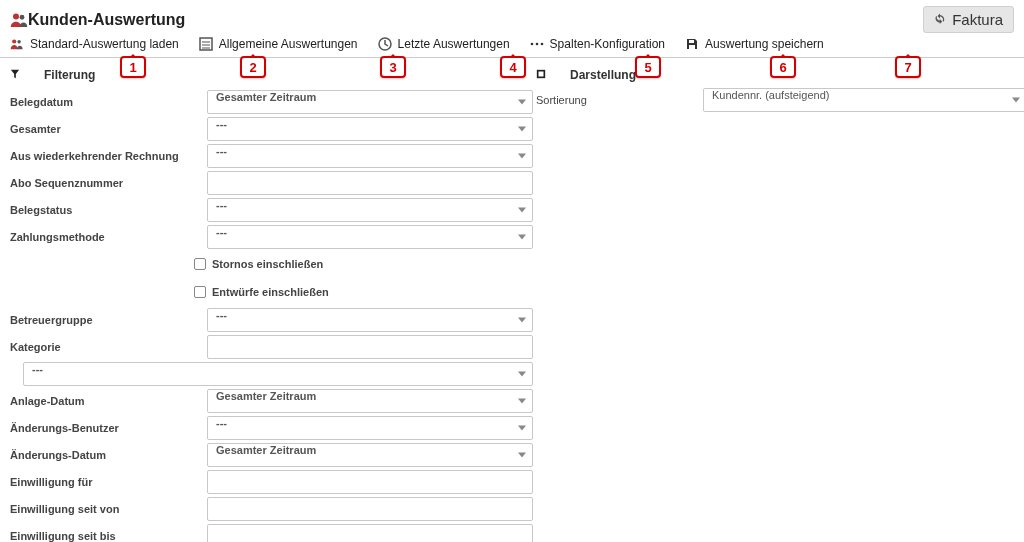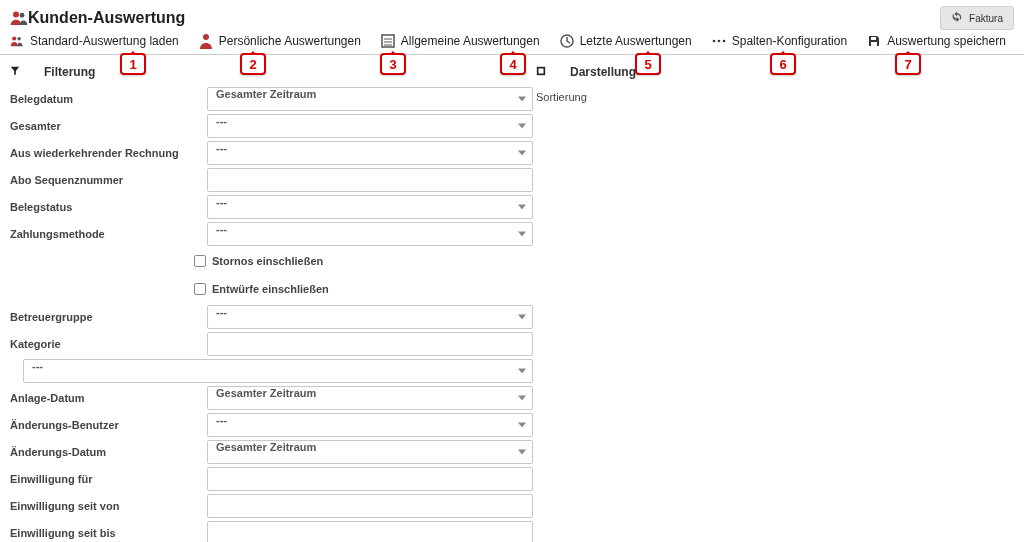--- a/index.html
+++ b/index.html
@@ -18,21 +18,21 @@
   }
   .header-left { display: flex; align-items: center; }
   .header-icon { width: 18px; height: 16px; }
   .header-title { font-size: 16px; font-weight: bold; color: #222; }
   .faktura-btn {
     display: flex; align-items: center; gap: 6px;
     background: #e6e6e6;
     border: 1px solid #d0d0d0;
     border-radius: 3px;
     padding: 4px 10px;
-    font-size: 10px; color: #333;
+    font-size: 15px; color: #333;
     cursor: pointer;
   }
   .toolbar {
     display: flex;
     align-items: center;
     gap: 20px;
     padding: 0 10px 6px 10px;
     border-bottom: 1px solid #ccc;
     flex-wrap: nowrap;
   }
@@ -164,29 +164,20 @@
           <circle cx="6" cy="5" r="3" fill="#b33"></circle>
           <circle cx="13" cy="5.5" r="2.5" fill="#555"></circle>
           <path d="M1 16c0-4 2.5-6 5-6s5 2 5 6" fill="#b33"></path>
           <path d="M10 16c0-3 1.5-5 4-5s4 2 4 5" fill="#555"></path>
         </svg>
       </span>
     <span>Standard-Auswertung laden</span>
   </div>
   <div class="tb-item">
     <span class="tb-icon">
-        <svg viewBox="0 0 14 16">
-          <circle cx="7" cy="4" r="3" fill="#b33"></circle>
-          <path d="M1 16c0-4 3-6 6-6s6 2 6 6" fill="#b33"></path>
-        </svg>
-      </span>
-    <span>Persönliche Auswertungen</span>
-  </div>
-  <div class="tb-item">
-    <span class="tb-icon">
         <svg viewBox="0 0 14 14">
           <rect x="1" y="1" width="12" height="12" fill="none" stroke="#555" stroke-width="1.5"></rect>
           <line x1="3" y1="5" x2="11" y2="5" stroke="#555"></line>
           <line x1="3" y1="8" x2="11" y2="8" stroke="#555"></line>
           <line x1="3" y1="11" x2="11" y2="11" stroke="#555"></line>
         </svg>
       </span>
     <span>Allgemeine Auswertungen</span>
   </div>
   <div class="tb-item">
@@ -397,16 +388,22 @@
   <div class="col-right">
     <div class="section-head">
       <span><svg width="10" height="10" viewBox="0 0 12 12">
             <rect x="1" y="1" width="10" height="10" fill="#222"></rect>
             <rect x="3" y="3" width="6" height="6" fill="#fff"></rect>
           </svg></span>
       <span>Darstellung</span>
     </div>
     <div class="right-grid">
       <div class="right-label">Sortierung</div>
+      <div class="right-field">
+          <div class="select-box">
+            <span>Kundennr. (aufsteigend)</span>
+            <span class="caret"></span>
+          </div>
+        </div>
     </div>
   </div>
 
 </div>
 
 </body></html>

